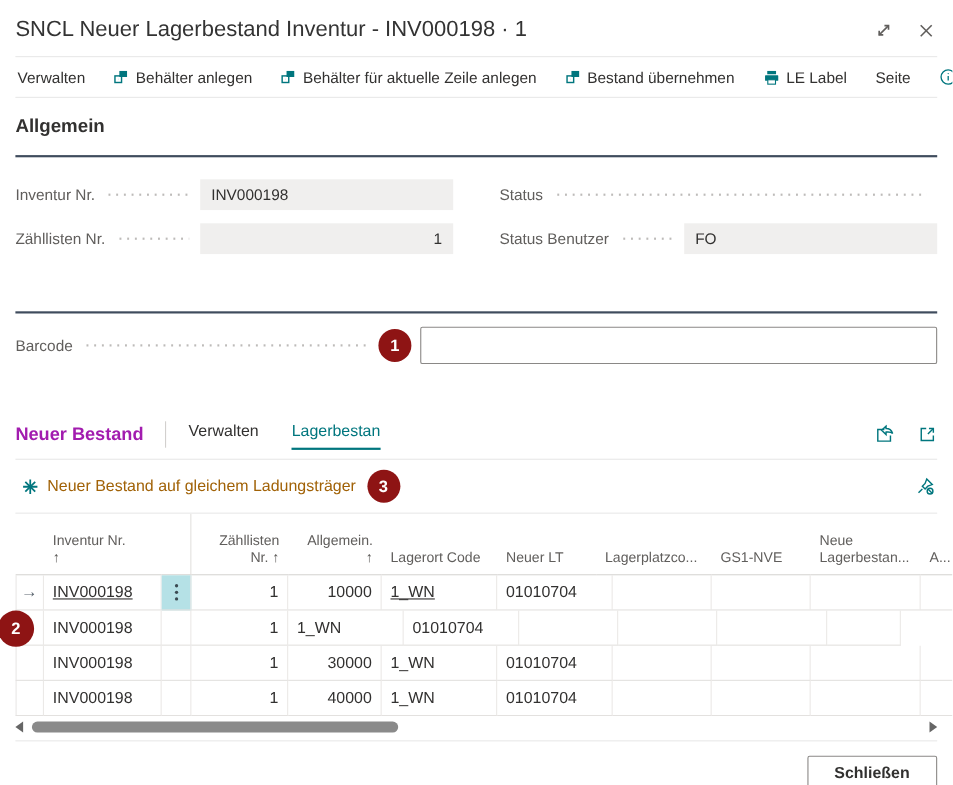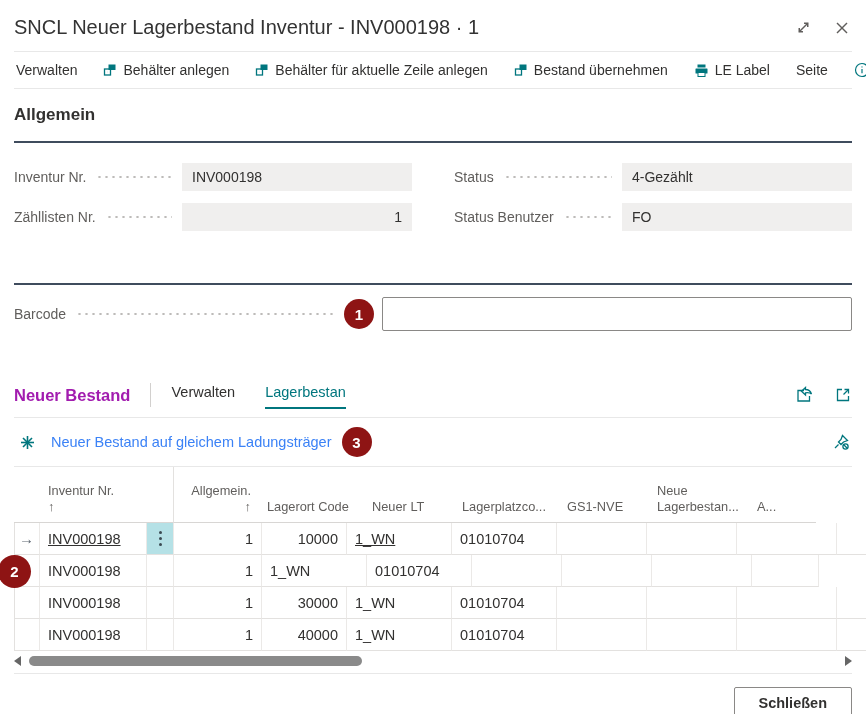--- a/index.html
+++ b/index.html
@@ -47,21 +47,21 @@
   .subpage-heading { font-size:16.5px; font-weight:700; color:#a21caf; }
   .v-sep { width:1px; height:24px; background:#d2d0ce; margin:0 20px; }
   .tab { font-size:14.5px; color:#323130; margin-right:30px; padding-bottom:7px; cursor:pointer; }
   .tab.active { color:#00767e; border-bottom:2px solid #00767e; margin-bottom:-2px; }
   .subpage-icons { margin-left:auto; display:flex; gap:20px; align-items:center; }
 
   .light-divider { height:1px; background:#e8e8e8; }
   .subtabs-divider { margin-top:6px; }
 
   .action-row { display:flex; align-items:center; padding:9px 2px 9px 6px; }
-  .action-item { display:flex; gap:16px; font-size:14.5px; color:#3b82f6; cursor:pointer; }
+  .action-item { display:flex; gap:8px; font-size:14.5px; color:#a16207; cursor:pointer; }
   .action-row .badge { margin-left:10px; }
   .action-row .right-icon { margin-left:auto; }
 
   
   .grid-outer { position:relative; }
   .grid-clip { overflow:hidden; margin-right:-14px; }
   .grid { width:890px; }
   .g-row { display:flex; }
   .g-cell { flex:0 0 auto; font-size:14.5px; color:#323130; display:flex; align-items:center;
             padding:0 8px; height:32px; border-right:1px solid #ebe9e7; border-bottom:1px solid #e3e1df;
@@ -191,21 +191,20 @@
 
   <div class="fields-grid">
     <div class="field-row">
       <span class="field-label">Inventur Nr.</span>
       <span class="leader"></span>
       <span class="field-box">INV000198</span>
     </div>
     <div class="field-row">
       <span class="field-label">Status</span>
       <span class="leader"></span>
-      <span class="field-box">4-Gezählt</span>
     </div>
     <div class="field-row">
       <span class="field-label">Zähllisten Nr.</span>
       <span class="leader"></span>
       <span class="field-box right">1</span>
     </div>
     <div class="field-row">
       <span class="field-label">Status Benutzer</span>
       <span class="leader"></span>
       <span class="field-box">FO</span>
@@ -274,20 +273,23 @@
     <span class="badge row-badge">2</span>
     <div class="grid-clip">
       <div class="grid">
 
         <div class="g-row g-head">
           <div class="g-cell c0"></div>
           <div class="g-cell c1">
             <span><span>Inventur Nr.</span><span class="sort-block">↑</span></span>
           </div>
           <div class="g-cell c2 frozen-edge"></div>
+          <div class="g-cell c3">
+            <span><span>Zähllisten Nr.</span> <span>↑</span></span>
+          </div>
           <div class="g-cell c4">
             <span><span>Allgemein.</span> <span>↑</span></span>
           </div>
           <div class="g-cell c5">Lagerort Code</div>
           <div class="g-cell c7">Neuer LT</div>
           <div class="g-cell c6">Lagerplatzco...</div>
           <div class="g-cell c8">GS1-NVE</div>
           <div class="g-cell c9">Neue Lagerbestan...</div>
           <div class="g-cell c10">A...</div>
         </div>

